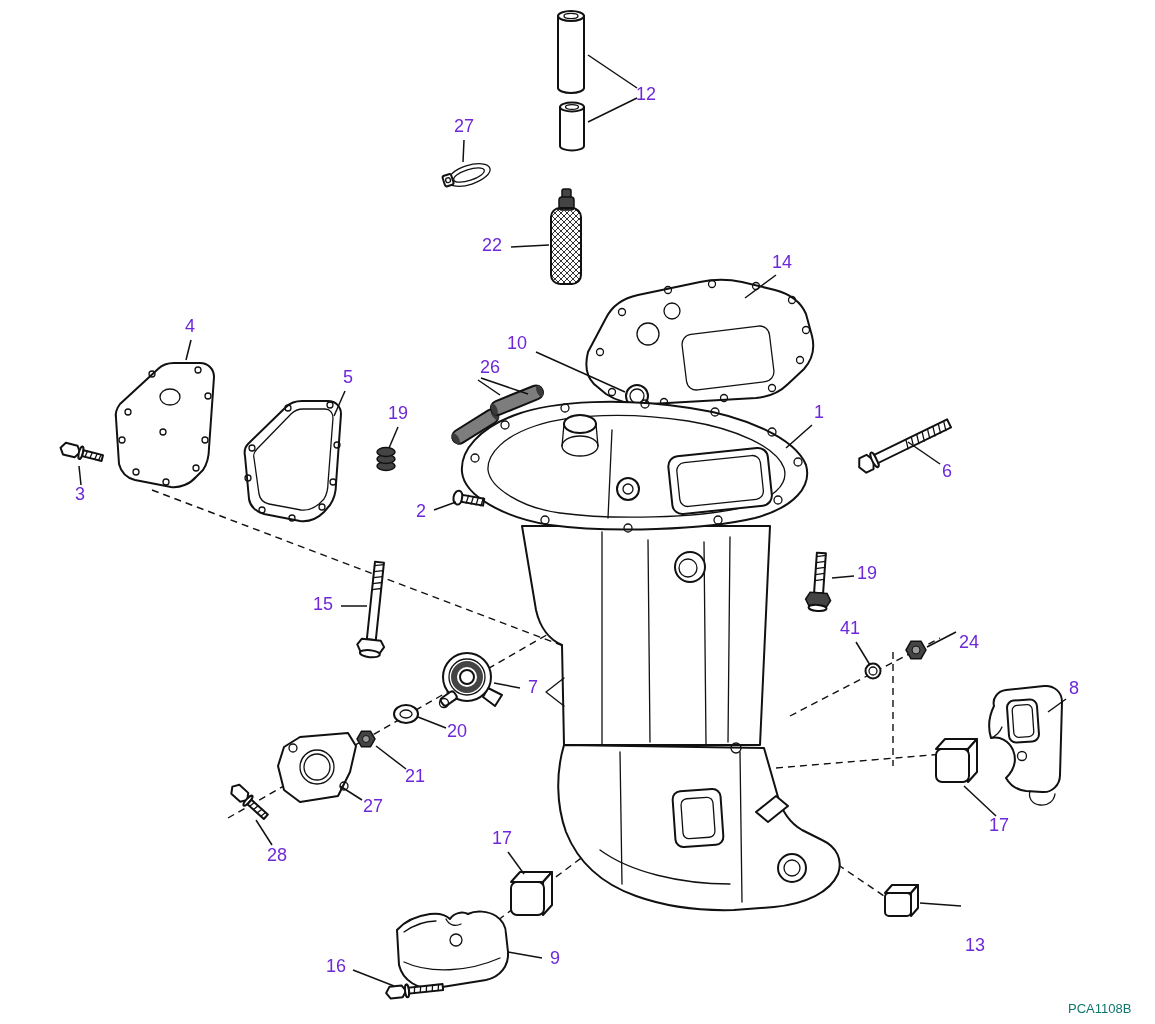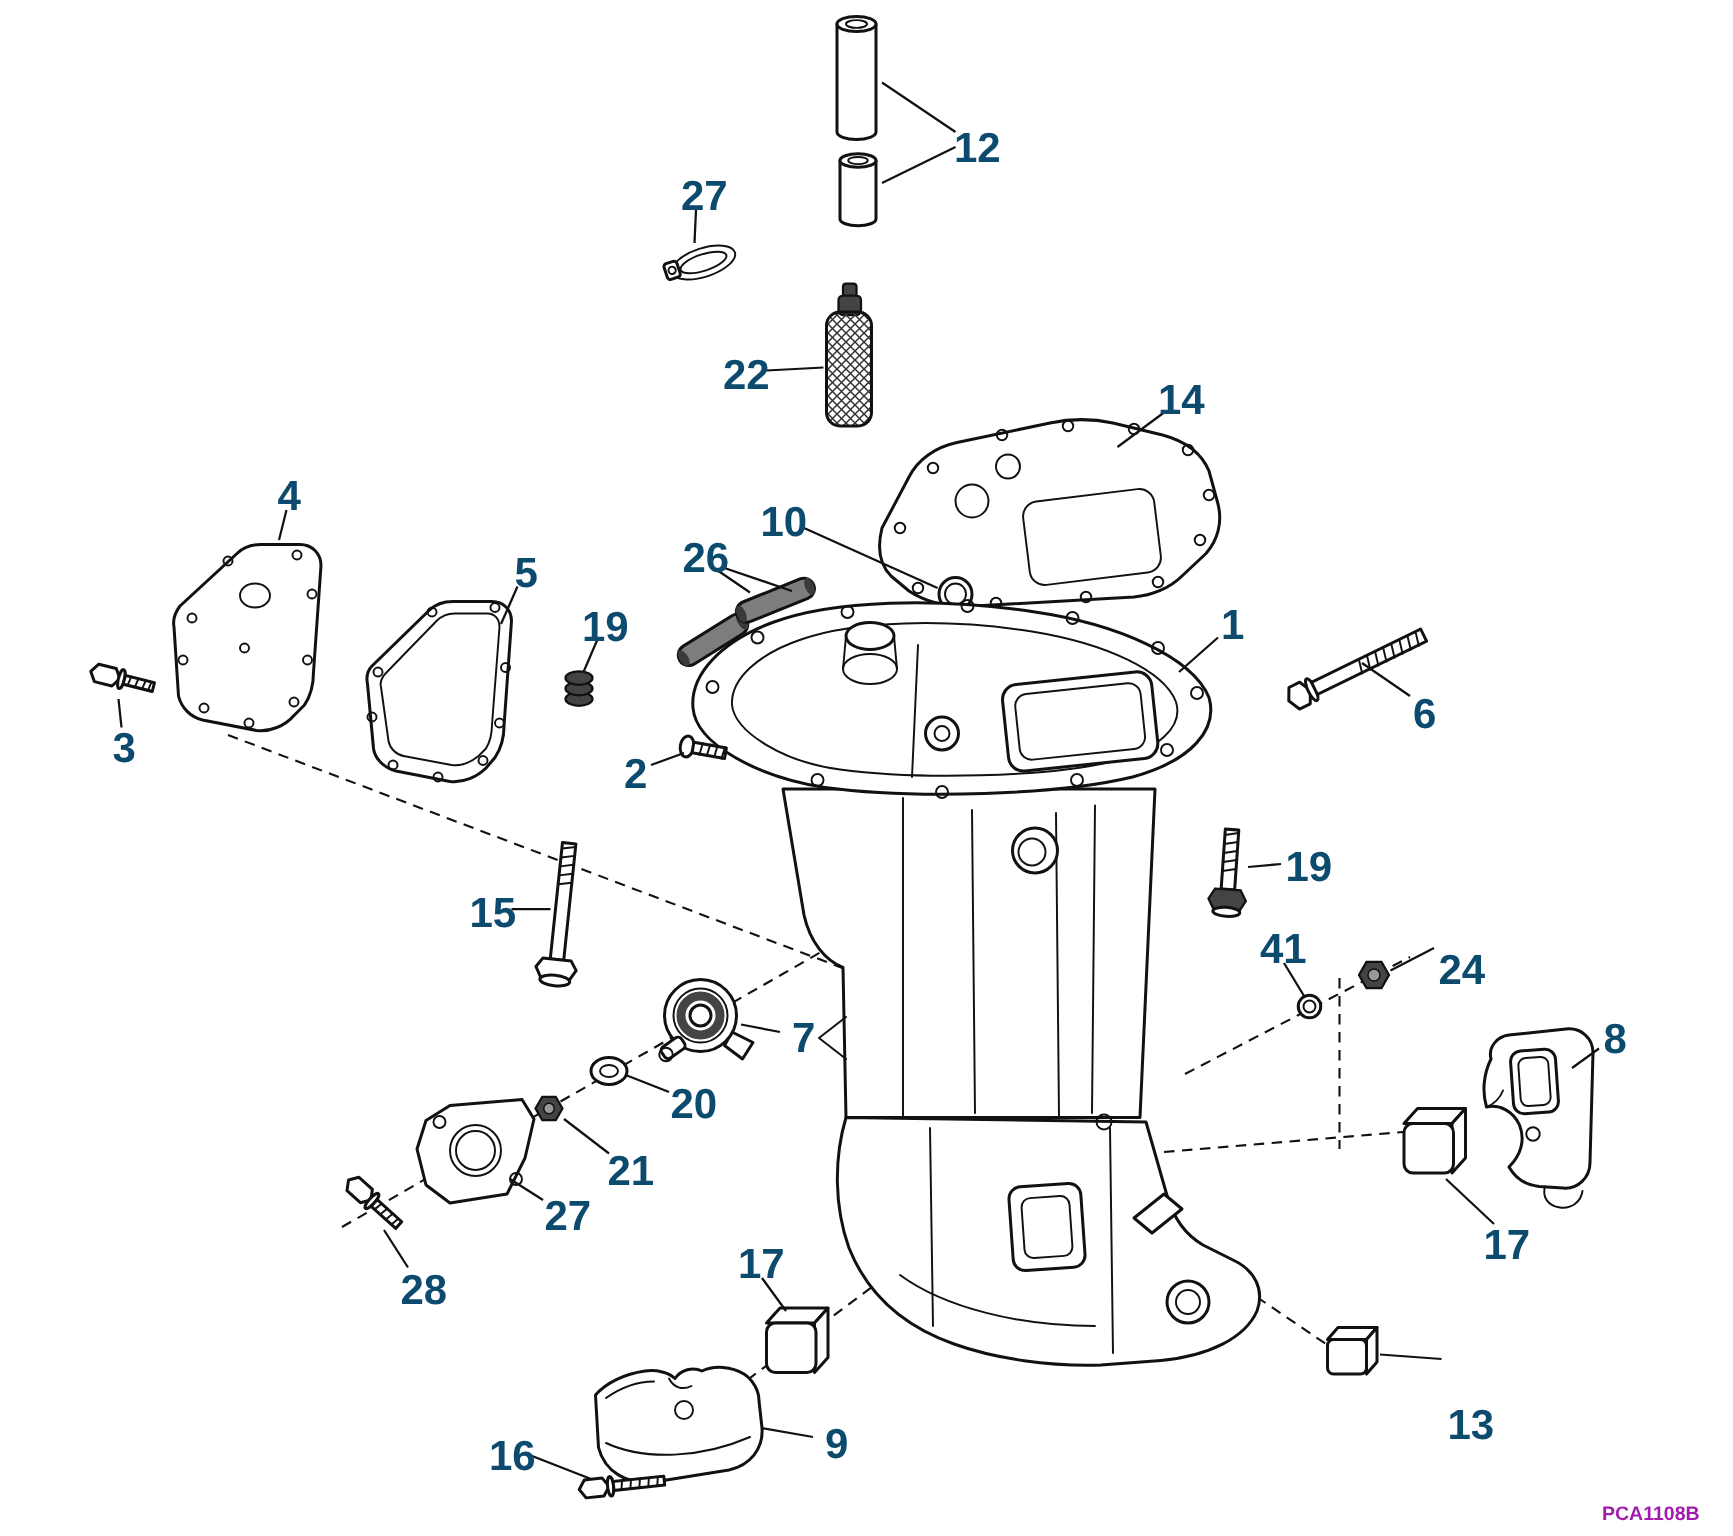--- a/index.html
+++ b/index.html
@@ -1,20 +1,20 @@
 <!DOCTYPE html>
 <html><head>
 <meta charset="utf-8">
 <style>
   * { margin:0; padding:0; box-sizing:border-box; }
   html,body { background:#fff; font-family:"Liberation Sans", sans-serif; }
   .stage { position:relative; width:1155px; height:1024px; background:#fff; overflow:hidden; }
   .stage svg { position:absolute; left:0; top:0; }
-  .callout { position:absolute; font-weight:bold; font-size:28px; color:#0c4a6e; line-height:1; }
-  .part-code { position:absolute; font-weight:bold; font-size:13px; color:#a21caf; line-height:1; }
+  .callout { position:absolute; font-weight:normal; font-size:18px; color:#6d28d9; line-height:1; }
+  .part-code { position:absolute; font-weight:normal; font-size:13px; color:#0f766e; line-height:1; }
   .ln   { stroke:#111; stroke-width:1.5; fill:none; }
   .dash { stroke:#111; stroke-width:1.4; fill:none; stroke-dasharray:7 5; }
   .p    { stroke:#111; stroke-width:2; fill:#fff; stroke-linejoin:round; stroke-linecap:round; }
   .pt   { stroke:#111; stroke-width:1.3; fill:none; stroke-linejoin:round; stroke-linecap:round; }
   .dk   { stroke:#111; stroke-width:1.5; fill:#444; }
   .gy   { stroke:#111; stroke-width:2; fill:#7d7d7d; }
 </style>
 </head>
 <body>
 
@@ -334,21 +334,21 @@
   </g>
 </svg>
 
 <div class="callout" style="left:636px;top:85px">12</div>
 <div class="callout" style="left:454px;top:117px">27</div>
 <div class="callout" style="left:482px;top:236px">22</div>
 <div class="callout" style="left:772px;top:253px">14</div>
 <div class="callout" style="left:185px;top:317px">4</div>
 <div class="callout" style="left:507px;top:334px">10</div>
 <div class="callout" style="left:343px;top:368px">5</div>
-<div class="callout" style="left:455px;top:358px">26</div>
+<div class="callout" style="left:480px;top:358px">26</div>
 <div class="callout" style="left:388px;top:404px">19</div>
 <div class="callout" style="left:814px;top:403px">1</div>
 <div class="callout" style="left:942px;top:462px">6</div>
 <div class="callout" style="left:75px;top:485px">3</div>
 <div class="callout" style="left:416px;top:502px">2</div>
 <div class="callout" style="left:857px;top:564px">19</div>
 <div class="callout" style="left:313px;top:595px">15</div>
 <div class="callout" style="left:840px;top:619px">41</div>
 <div class="callout" style="left:959px;top:633px">24</div>
 <div class="callout" style="left:528px;top:678px">7</div>

